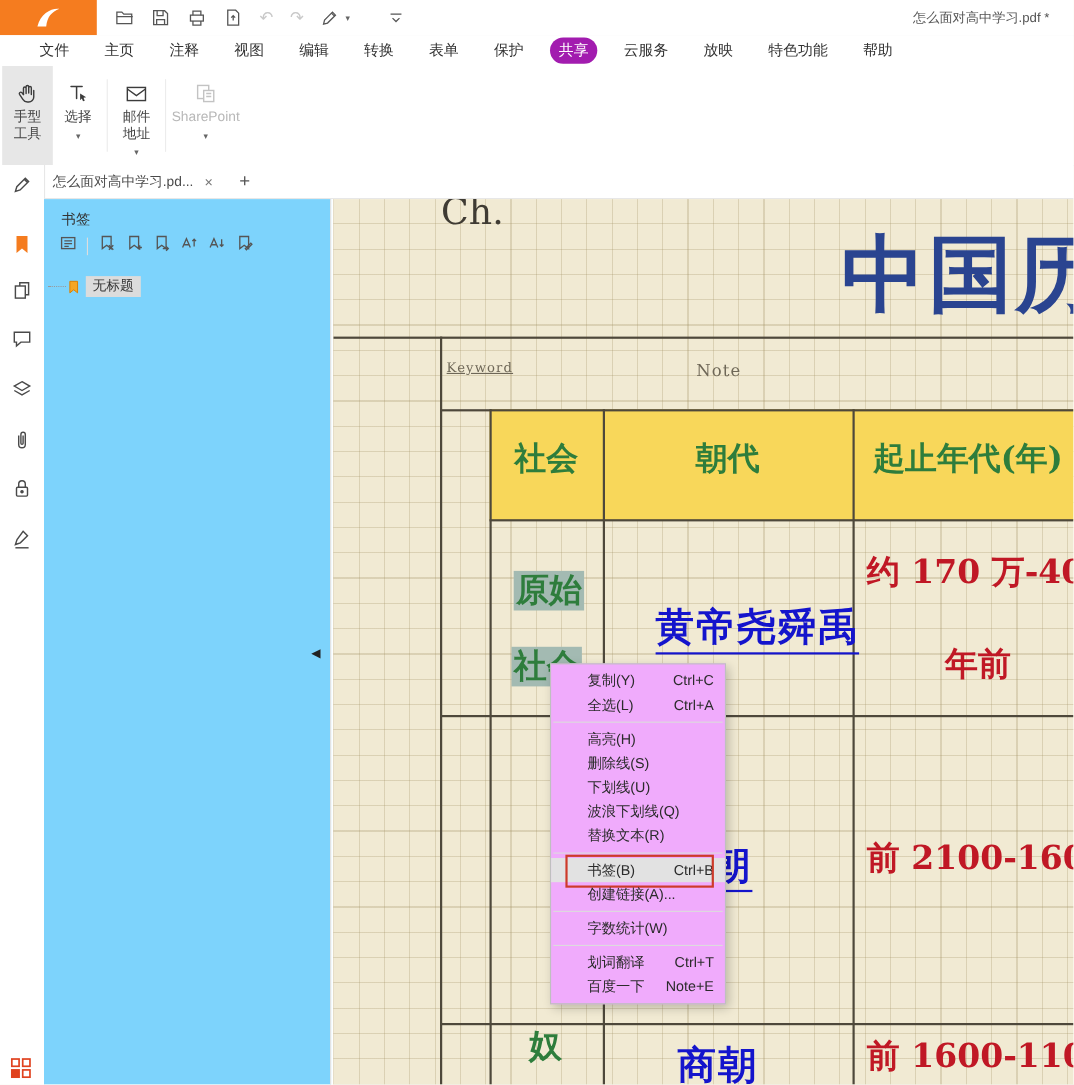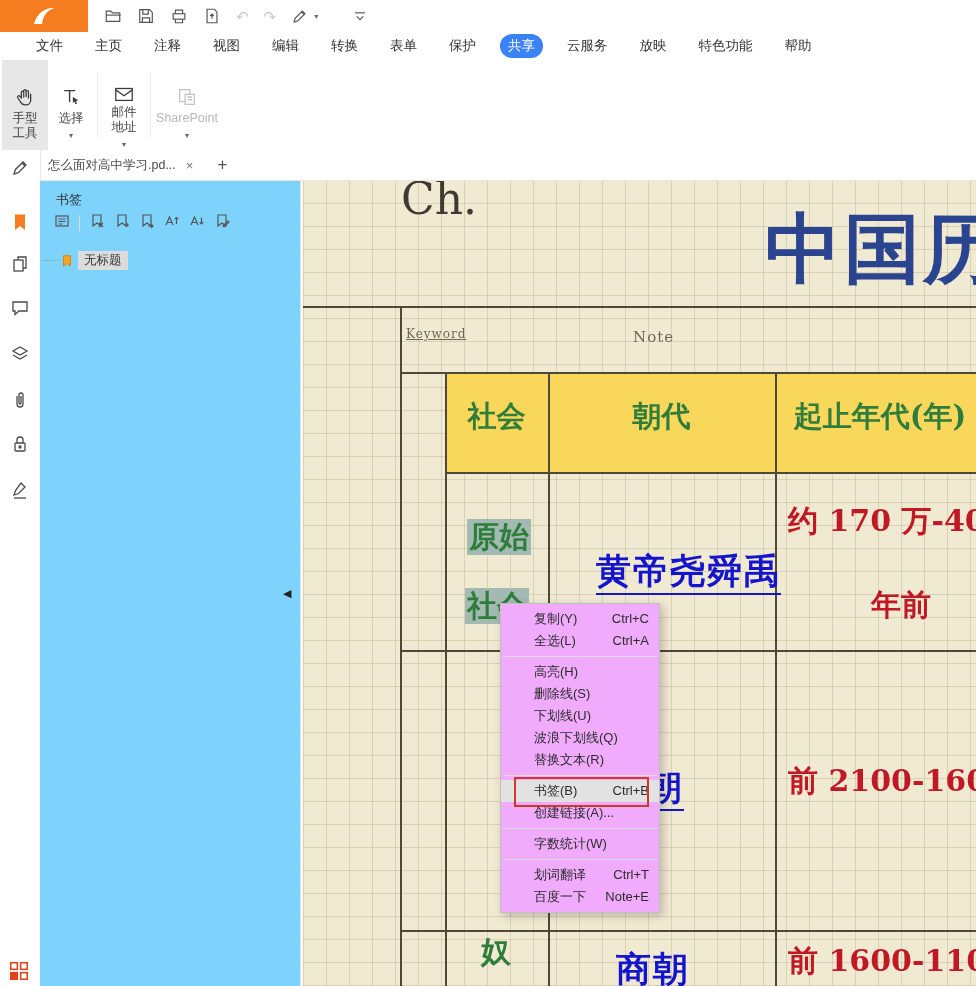--- a/index.html
+++ b/index.html
@@ -14,26 +14,26 @@
   .tb-icons svg{display:block;}
   .ghost{color:#c9c9c9;font-size:15px;line-height:1;}
   .tb-caret{font-size:8px;color:#666;margin-left:-10px;}
   .win-title{position:absolute;left:830px;right:0;top:0;height:32px;line-height:32px;
              font-size:12px;color:#555;white-space:nowrap;overflow:hidden;}
 
   
   .menubar{position:absolute;top:32px;left:0;right:0;height:28px;display:flex;align-items:center;
            gap:16px;padding-left:28px;font-size:13.5px;color:#333;background:#fff;}
   .menu-item{padding:3px 8px;border-radius:12px;cursor:default;white-space:nowrap;}
-  .menu-item.active{background:#3b82f6;color:#fff;}
+  .menu-item.active{background:#a21caf;color:#fff;}
 
   
   .ribbon{position:absolute;top:60px;left:0;right:0;height:90px;background:#fff;
           border-bottom:1px solid #e4e4e4;display:flex;align-items:stretch;padding-left:2px;}
-  .rbtn{width:46px;display:flex;flex-direction:column;align-items:center;padding-top:23px;
+  .rbtn{width:46px;display:flex;flex-direction:column;align-items:center;padding-top:11px;
         font-size:12.5px;color:#444;line-height:15px;}
   .rbtn .ic{height:28px;display:flex;align-items:center;}
   .rbtn.selected{background:#e7e7e7;}
   .rbtn .caret{font-size:8px;color:#666;margin-top:2px;}
   .rbtn.disabled{color:#b8b8b8;}
   .rbtn.disabled svg{stroke:#c3c3c3;}
   .rbtn.wide{width:66px;}
   .rib-sep{width:1px;background:#ececec;margin:12px 3px;}
 
   
@@ -62,21 +62,21 @@
   .collapse{position:absolute;left:283px;top:587px;font-size:11px;color:#222;z-index:20;}
 
   
   .docarea{position:absolute;left:303px;top:181px;right:0;bottom:0;overflow:hidden;
            background-color:#f1ead3;
            background-image:
              repeating-linear-gradient(0deg, rgba(160,143,98,.28) 0 1px, transparent 1px 23px),
              repeating-linear-gradient(90deg, rgba(160,143,98,.28) 0 1px, transparent 1px 23px);}
   .docarea *{position:absolute;}
   .serif{font-family:"DejaVu Serif","Liberation Serif",serif;}
-  .ch{left:98px;top:-8px;font-size:44px;color:#3f3b33;}
+  .ch{left:98px;top:-8px;font-size:33px;color:#3f3b33;}
   .big-title{left:462px;top:18px;font-size:76px;font-weight:bold;color:#2a4490;
              white-space:nowrap;letter-spacing:3px;}
   .keyword{left:103px;top:146px;font-size:12px;color:#6e6757;letter-spacing:1px;text-decoration:underline;}
   .note{left:330px;top:147px;font-size:15px;color:#6e6757;letter-spacing:1px;}
   .hline{background:#4e483b;height:2px;}
   .vline{background:#4e483b;width:2px;}
   .yellow-bg{left:142px;top:191px;width:531px;height:101px;background:#f8d75a;}
   .th{top:216px;font-size:29px;font-weight:bold;color:#2e7d3c;text-align:center;white-space:nowrap;}
   .hl-green{font-size:30px;font-weight:bold;color:#2e7d3c;background:#a3bab2;padding:0 2px;line-height:1.2;}
   .blue-link{font-size:35px;font-weight:bold;color:#1414cc;border-bottom:2px solid #1414cc;
@@ -139,20 +139,21 @@
           </svg>
       </span>
       <span class="tb-caret">▾</span>
       <span style="margin-left:18px;">
         <svg width="18" height="18" viewBox="0 0 20 20" fill="none" stroke="#555" stroke-width="1.3">
             <path d="M4.5 6.5h11"></path>
             <path d="M6.5 10.5l3.5 3.5 3.5-3.5"></path>
           </svg>
       </span>
     </div>
+    <div class="win-title">怎么面对高中学习.pdf * </div>
   </div>
 
   <div class="menubar">
       <span class="menu-item">文件</span>
       <span class="menu-item">主页</span>
       <span class="menu-item">注释</span>
       <span class="menu-item">视图</span>
       <span class="menu-item">编辑</span>
       <span class="menu-item">转换</span>
       <span class="menu-item">表单</span>
@@ -351,21 +352,21 @@
     <div class="vline" style="left:472px;top:191px;height:615px;"></div>
 
     <div class="th serif" style="left:142px;width:103px;">社会</div>
     <div class="th serif" style="left:245px;width:227px;">朝代</div>
     <div class="th serif" style="left:472px;width:210px;">起止年代(年)</div>
 
     <div class="hl-green serif" style="left:164px;top:338px;">原始</div>
     <div class="hl-green serif" style="left:162px;top:407px;">社会</div>
     <div class="blue-link serif" style="left:293px;top:368px;">黄帝尧舜禹</div>
     <div class="red-txt serif" style="left:485px;top:322px;">约 170 万-4000</div>
-    <div class="red-txt serif" style="left:556px;top:406px;margin-left:12px;">年前</div>
+    <div class="red-txt serif" style="left:556px;top:406px;">年前</div>
     <div class="blue-link serif" style="left:307px;top:584px;">夏朝</div>
     <div class="red-txt serif" style="left:485px;top:582px;">前 2100-1600</div>
     <div class="green-txt serif" style="left:178px;top:753px;">奴</div>
     <div class="blue-link serif" style="left:313px;top:766px;">商朝</div>
     <div class="red-txt serif" style="left:485px;top:762px;">前 1600-1100</div>
   </div>
 
   <div class="context-menu">
       <div class="cm-item">
         <span>复制(Y)</span>

